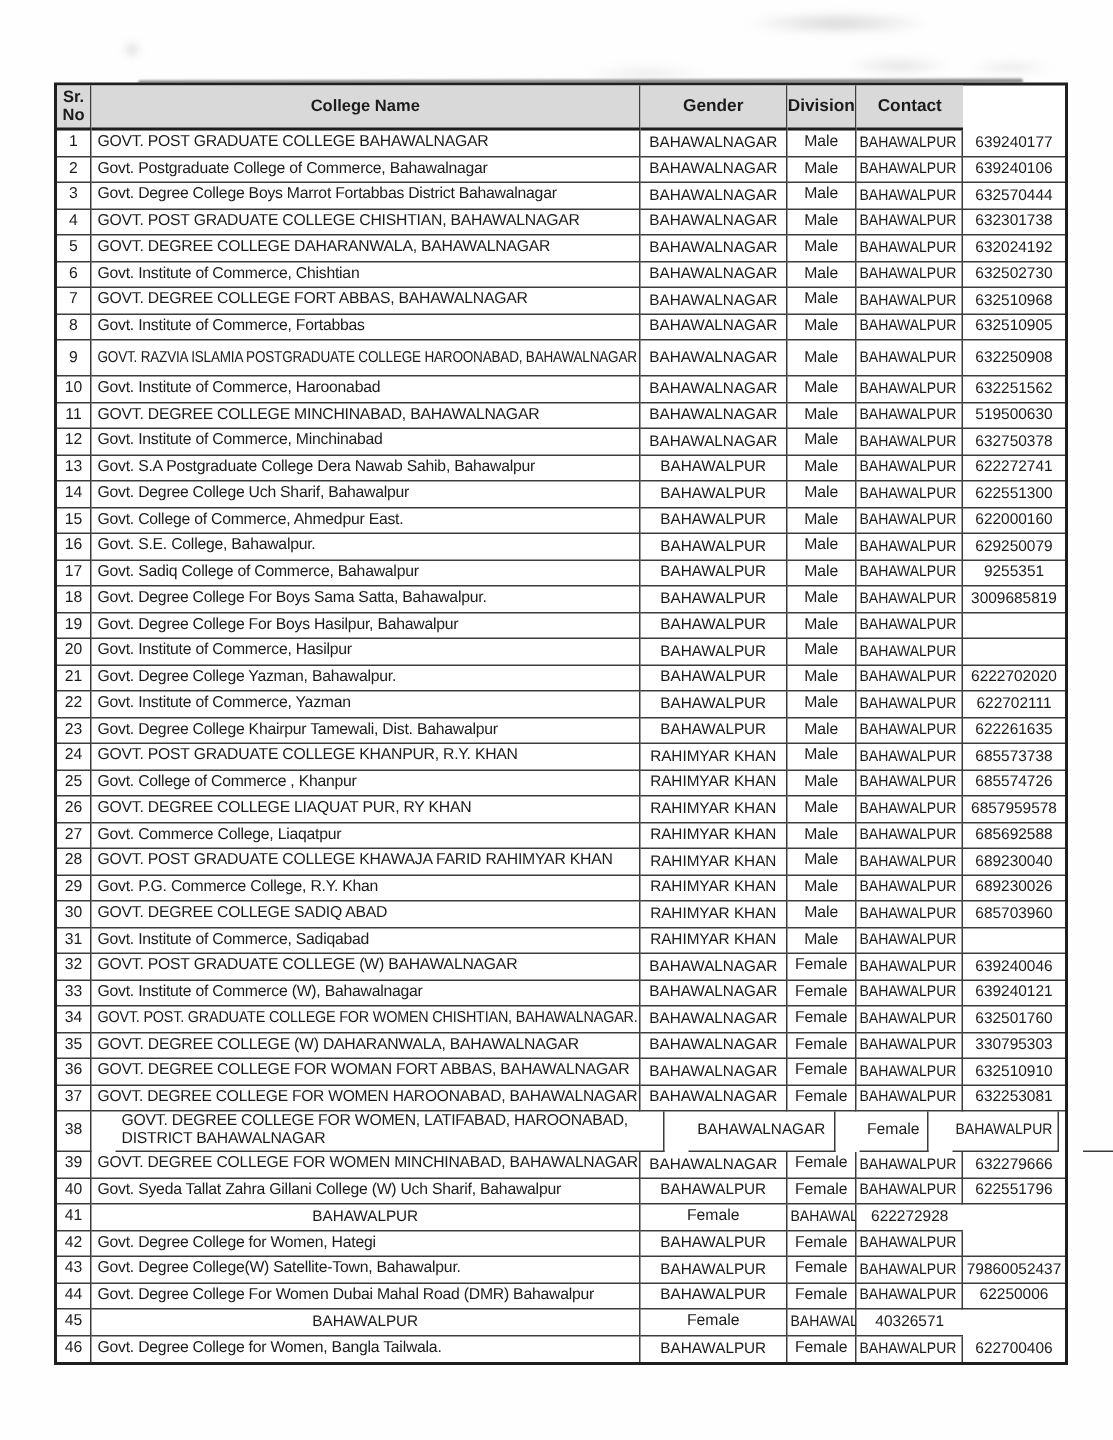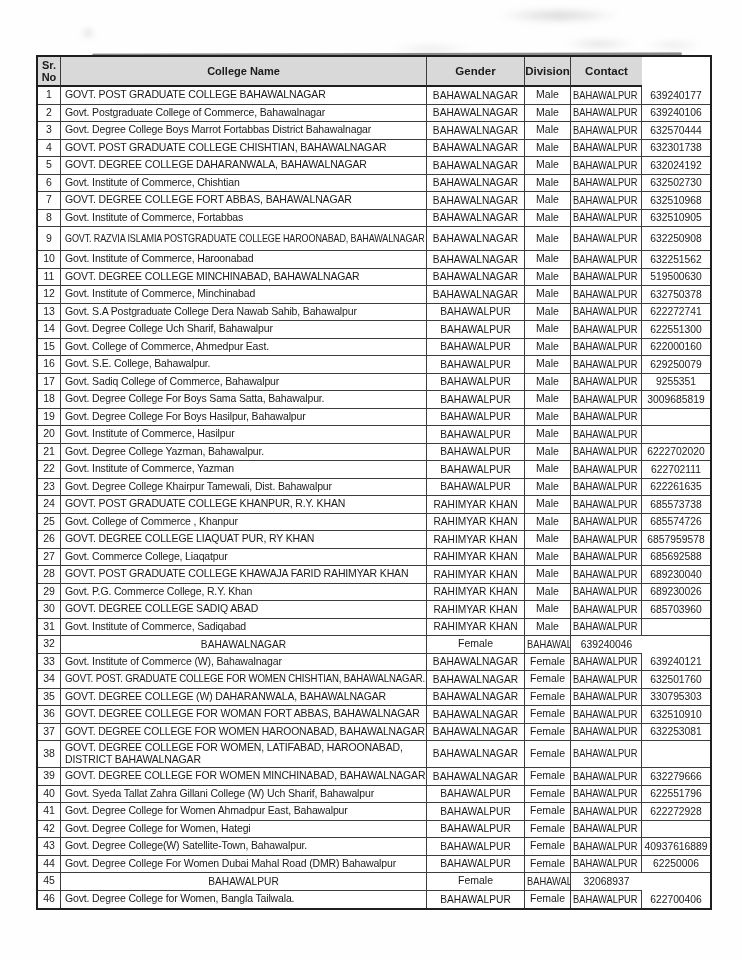--- a/index.html
+++ b/index.html
@@ -39,21 +39,21 @@
     border: 2px solid var(--outer-border, #1f1f1f);
     background: #ffffff;
     box-sizing: border-box;
   }
   .row {
     display: grid;
     grid-template-columns: 23px 366px 98px 46px 71px 68px;
     height: 17.5px;
   }
   .row.t1 { height: 24px; }
-  .row.t2 { height: 27px; }
+  .row.t2 { height: 27px; gap: 16px; }
   .row.hrow { height: 30px; }
   .cell {
     box-sizing: border-box;
     border-right: 1px solid var(--border, #3c3c3c);
     border-bottom: 1px solid var(--border, #3c3c3c);
     display: flex;
     align-items: center;
     overflow: hidden;
     font-size: 10.5px;
     line-height: 1.1;
@@ -731,20 +731,23 @@
           <span class="fit" style="transform: scaleX(0.915);">BAHAWALPUR</span>
         </div>
         <div class="cell c5 center">
           <span class="fit"></span>
         </div>
       </div>
       <div class="row">
         <div class="cell c0 center">
           <span class="fit">32</span>
         </div>
+        <div class="cell c1 left">
+          <span class="fit">GOVT. POST GRADUATE COLLEGE (W) BAHAWALNAGAR</span>
+        </div>
         <div class="cell c2 center">
           <span class="fit">BAHAWALNAGAR</span>
         </div>
         <div class="cell c3 center">
           <span class="fit">Female</span>
         </div>
         <div class="cell c4 left">
           <span class="fit" style="transform: scaleX(0.915);">BAHAWALPUR</span>
         </div>
         <div class="cell c5 center">
@@ -908,23 +911,20 @@
           <span class="fit" style="transform: scaleX(0.915);">BAHAWALPUR</span>
         </div>
         <div class="cell c5 center">
           <span class="fit">622551796</span>
         </div>
       </div>
       <div class="row">
         <div class="cell c0 center">
           <span class="fit">41</span>
         </div>
-        <div class="cell c1 left">
-          <span class="fit">Govt. Degree College for Women Ahmadpur East, Bahawalpur</span>
-        </div>
         <div class="cell c2 center">
           <span class="fit">BAHAWALPUR</span>
         </div>
         <div class="cell c3 center">
           <span class="fit">Female</span>
         </div>
         <div class="cell c4 left">
           <span class="fit" style="transform: scaleX(0.915);">BAHAWALPUR</span>
         </div>
         <div class="cell c5 center">
@@ -961,21 +961,21 @@
         <div class="cell c2 center">
           <span class="fit">BAHAWALPUR</span>
         </div>
         <div class="cell c3 center">
           <span class="fit">Female</span>
         </div>
         <div class="cell c4 left">
           <span class="fit" style="transform: scaleX(0.915);">BAHAWALPUR</span>
         </div>
         <div class="cell c5 center">
-          <span class="fit">40937616889</span>
+          <span class="fit">79860052437</span>
         </div>
       </div>
       <div class="row">
         <div class="cell c0 center">
           <span class="fit">44</span>
         </div>
         <div class="cell c1 left">
           <span class="fit">Govt. Degree College For Women Dubai Mahal Road (DMR) Bahawalpur</span>
         </div>
         <div class="cell c2 center">
@@ -998,21 +998,21 @@
         <div class="cell c2 center">
           <span class="fit">BAHAWALPUR</span>
         </div>
         <div class="cell c3 center">
           <span class="fit">Female</span>
         </div>
         <div class="cell c4 left">
           <span class="fit" style="transform: scaleX(0.915);">BAHAWALPUR</span>
         </div>
         <div class="cell c5 center">
-          <span class="fit">32068937</span>
+          <span class="fit">40326571</span>
         </div>
       </div>
       <div class="row">
         <div class="cell c0 center">
           <span class="fit">46</span>
         </div>
         <div class="cell c1 left">
           <span class="fit">Govt. Degree College for Women, Bangla Tailwala.</span>
         </div>
         <div class="cell c2 center">

